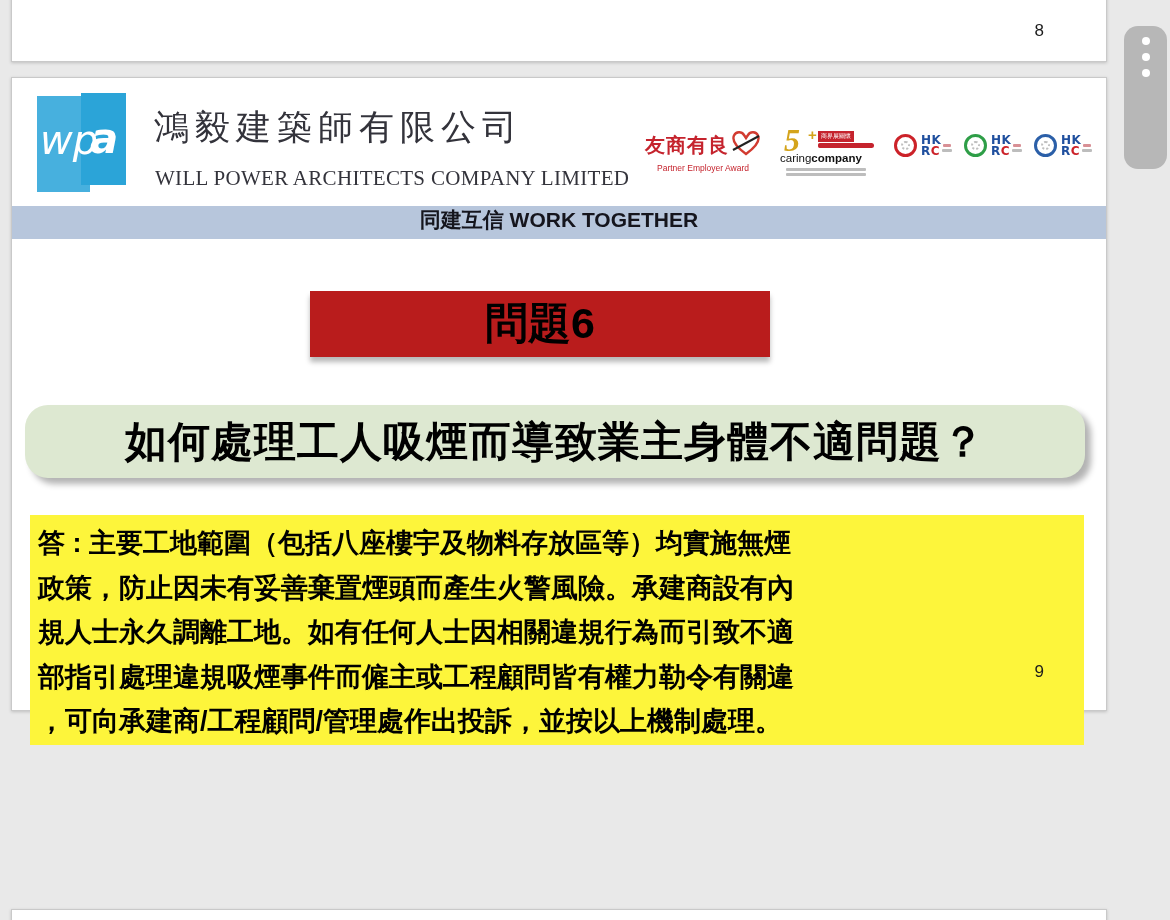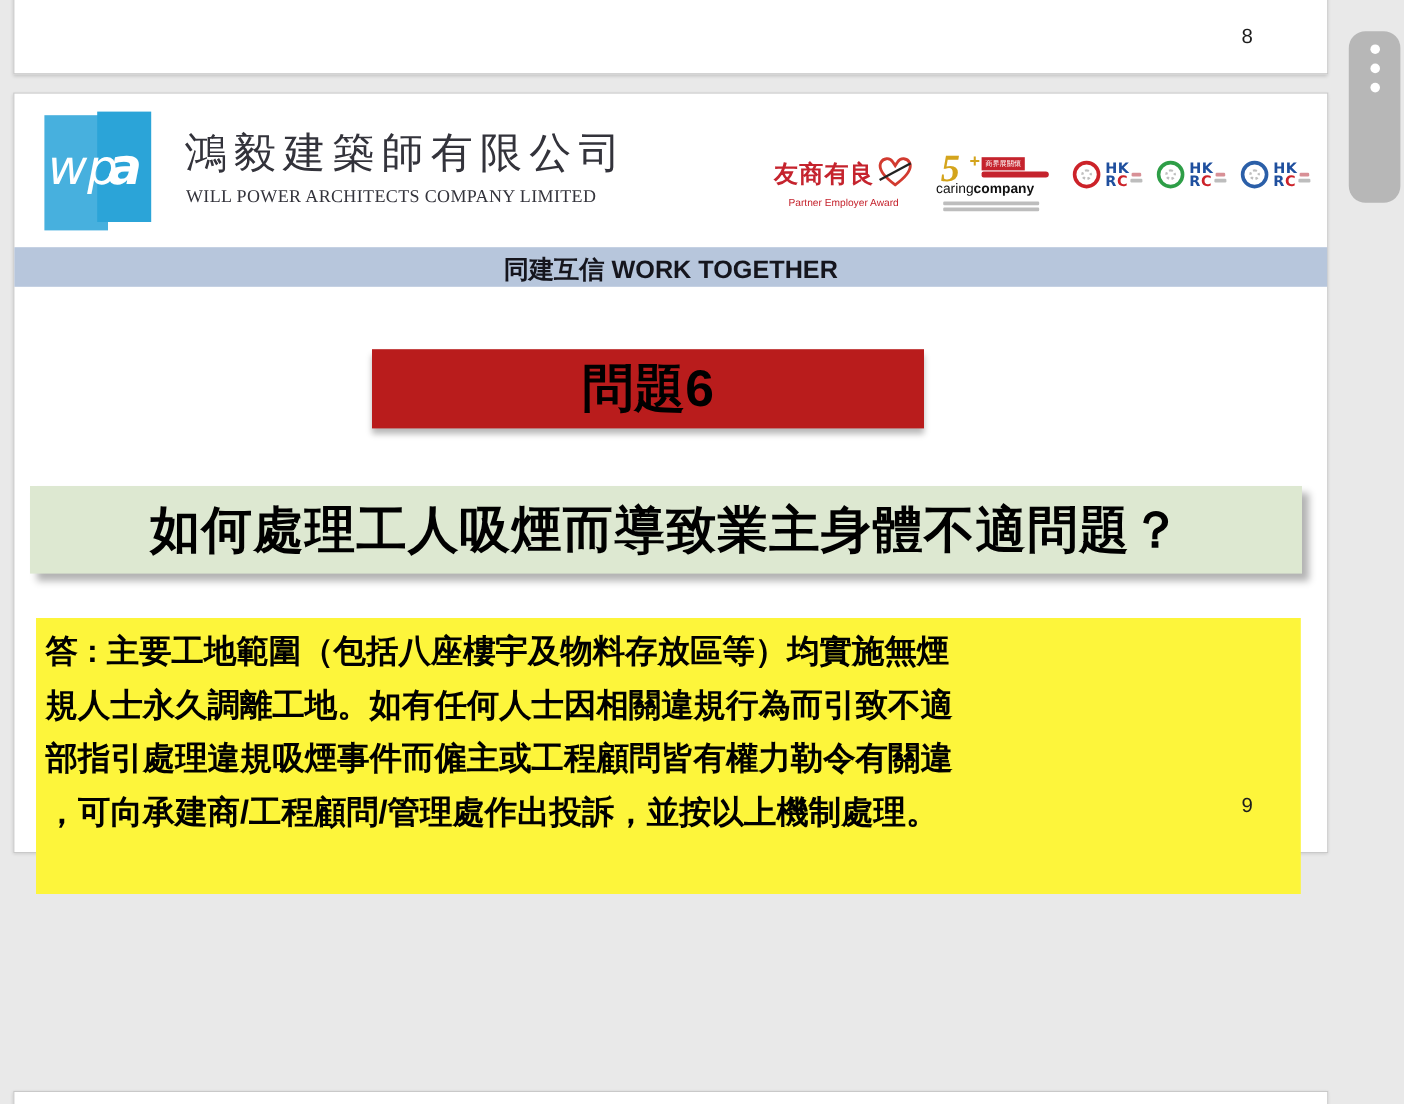--- a/index.html
+++ b/index.html
@@ -24,22 +24,22 @@
   .logo { position:absolute; left:25px; top:15px; width:90px; height:100px; }
   .logo .sq-left  { position:absolute; left:0; top:3px; width:53px; height:96px; background:#47b0de; }
   .logo .sq-right { position:absolute; left:44px; top:0; width:45px; height:92px; background:#2ba4d8; }
   .logo .wp { position:absolute; left:3px;  top:24px; z-index:3; color:#fff;
               font:italic 400 40px "DejaVu Sans", sans-serif; }
   .logo .a  { position:absolute; left:53px; top:21px; z-index:3; color:#fff;
               font:italic 700 42px "DejaVu Sans", sans-serif; }
 
   .company-zh { position:absolute; left:142px; top:26px; font-family:"Liberation Serif", serif;
                 font-size:35px; color:#33333b; letter-spacing:6px; white-space:nowrap; }
-  .company-en { position:absolute; left:143px; top:78px; font-family:"Liberation Serif", serif;
-                font-size:15px; color:#33333b; letter-spacing:0.3px; white-space:nowrap;text-align:center; }
+  .company-en { position:absolute; left:143px; top:88px; font-family:"Liberation Serif", serif;
+                font-size:21px; color:#33333b; letter-spacing:0.3px; white-space:nowrap;text-align:center; }
 
   .awards { position:absolute; right:14px; top:52px; display:flex; align-items:flex-start; gap:16px; }
 
   .award-pea { width:118px; text-align:center; }
   .pea-row { display:flex; align-items:center; justify-content:center; gap:2px; }
   .pea-zh { color:#c5232d; font-size:20px; font-weight:bold; letter-spacing:1px; white-space:nowrap; }
   .pea-caption { color:#c5232d; font-size:8.5px; margin-top:3px; white-space:nowrap; }
 
   .award-cc { width:100px; height:56px; position:relative; }
   .cc-5 { position:absolute; left:6px; top:-8px; color:#d4a41c;
@@ -63,33 +63,33 @@
   .ring-red   { border:3px solid #cc2229; }
   .ring-green { border:3px solid #2e9e47; }
   .ring-blue  { border:3px solid #2b5fa8; }
   .hkrc { display:flex; flex-direction:column; line-height:11px; font-weight:bold; font-size:12px;
           color:#1f4f9e; font-family:"DejaVu Sans", sans-serif; letter-spacing:0.5px; }
   .hkrc .red-letter { color:#cc2229; }
   .cert-bars { width:52px; display:flex; flex-direction:column; gap:2px; margin-top:4px; }
 
   
   .banner { position:absolute; left:0; top:128px; width:100%; height:33px; background:#b7c6dc;
-            display:flex; justify-content:center; align-items:flex-end; gap:56px;
+            display:flex; justify-content:center; align-items:flex-start; gap:56px;
             font-size:21px; font-weight:bold; color:#15151d; }
 
   
   .qnum-box { position:absolute; left:298px; top:213px; width:460px; height:66px;
               background:#b91c1c; box-shadow:0 5px 5px rgba(0,0,0,0.28);
               display:flex; align-items:center; justify-content:center;
               font-size:43px; font-weight:bold; color:#000; }
 
   .q-bar { position:absolute; left:13px; top:327px; width:1060px; height:73px;
            background:#dde8d1; box-shadow:6px 6px 6px rgba(0,0,0,0.3);
            display:flex; align-items:center; justify-content:center;
-           font-size:42px; font-weight:bold; color:#000; letter-spacing:1px; white-space:nowrap; }
+           font-size:42px; font-weight:bold; color:#000; letter-spacing:1px; white-space:nowrap;border-radius:23px; }
 
   .a-box { position:absolute; left:18px; top:437px; width:1054px; height:230px;
            background:#fdf53b; padding:6px 6px 0 8px; }
   .a-line { font-size:27px; font-weight:bold; color:#000; line-height:44.5px; white-space:nowrap; }
 
   
   .scroll-thumb { position:absolute; right:3px; top:26px; width:43px; height:143px;
                   background:#b7b7b7; border-radius:14px;
                   display:flex; flex-direction:column; align-items:center;
                   padding-top:11px; gap:8px; }
@@ -205,20 +205,21 @@
     <div class="qnum-box">
       <span>問題6</span>
     </div>
 
     <div class="q-bar">
       <span>如何處理工人吸煙而導致業主身體不適問題？</span>
     </div>
 
     <div class="a-box">
       <div class="a-line">答 : 主要工地範圍（包括八座樓宇及物料存放區等）均實施無煙</div>
+      <div class="a-line">政策，防止因未有妥善棄置煙頭而產生火警風險。承建商設有內</div>
       <div class="a-line">規人士永久調離工地。如有任何人士因相關違規行為而引致不適</div>
       <div class="a-line">部指引處理違規吸煙事件而僱主或工程顧問皆有權力勒令有關違</div>
       <div class="a-line">，可向承建商/工程顧問/管理處作出投訴，並按以上機制處理。</div>
     </div>
 
     <div class="pagenum pagenum-cur">9</div>
   </div>
 
   <div class="card card-next"></div>
 

